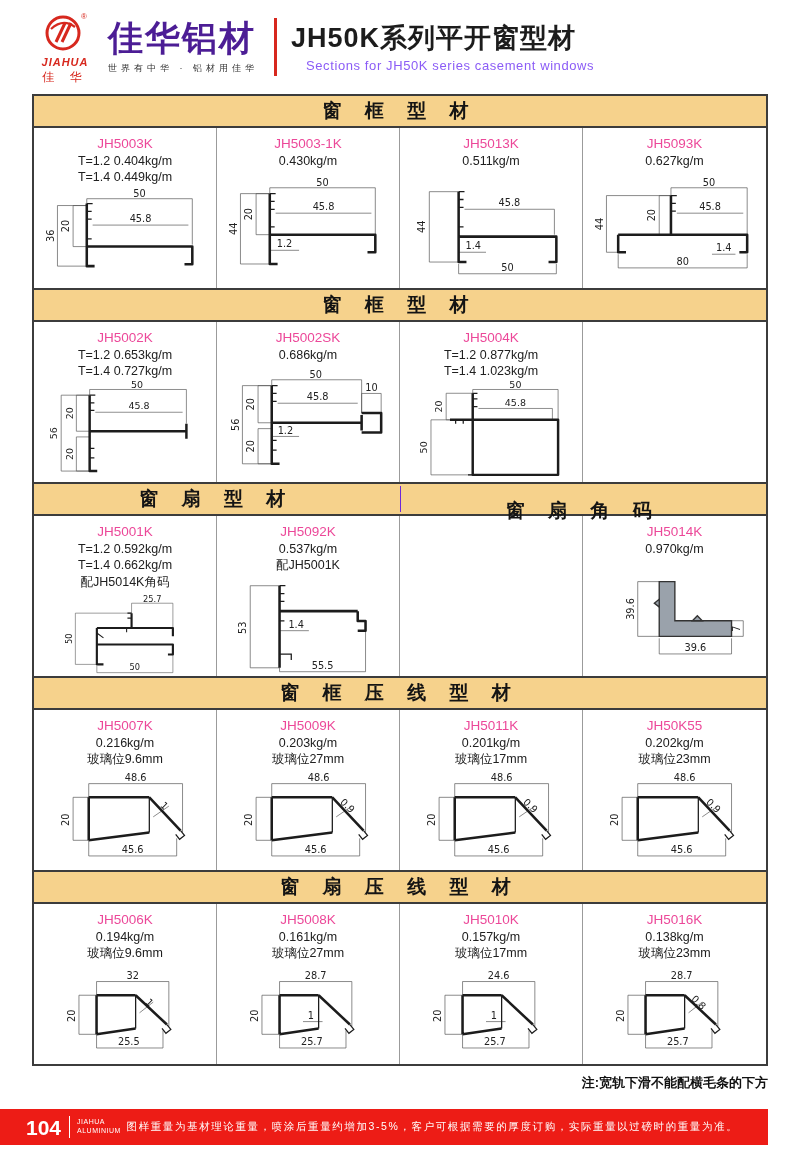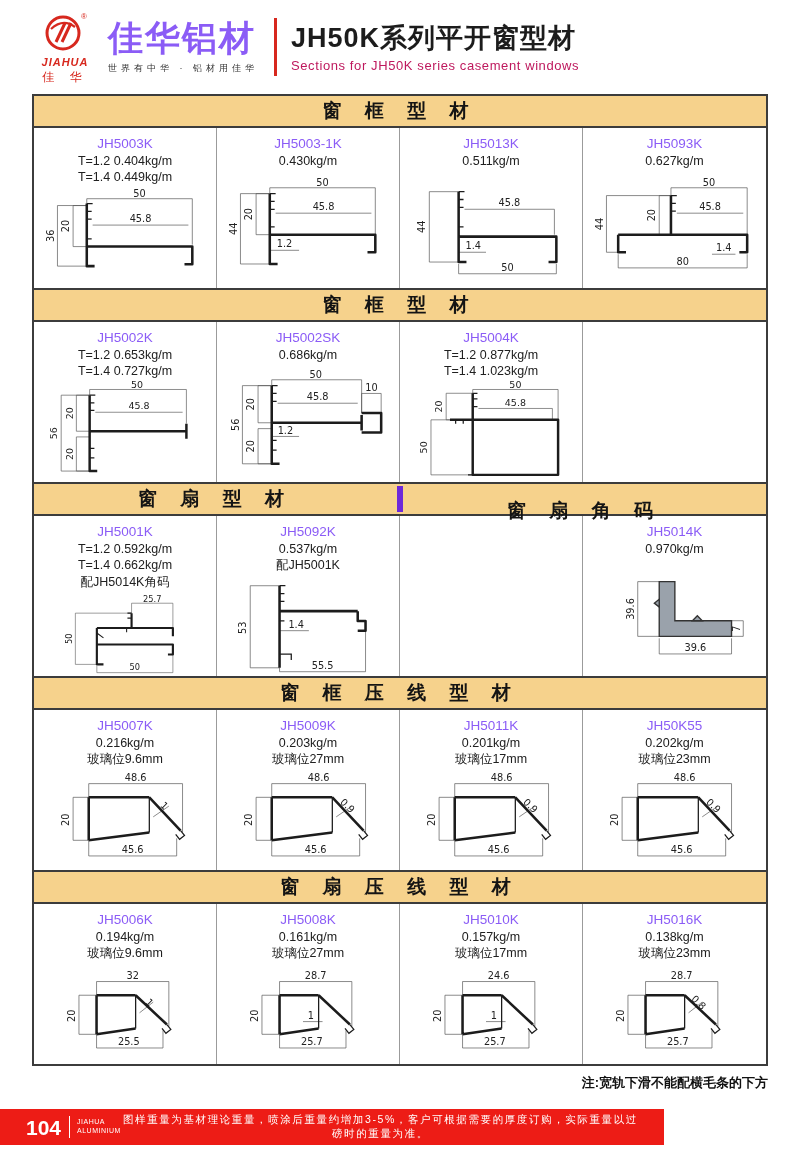--- a/index.html
+++ b/index.html
@@ -7,50 +7,50 @@
     width:800px;height:1167px;overflow:hidden;background:#ffffff;
     font-family:"Liberation Sans","DejaVu Sans",sans-serif;color:#222;
     position:relative;
   }
   
   .header{display:flex;align-items:center;padding:14px 0 6px 26px;height:86px;box-sizing:border-box;}
   .logo-block{display:flex;flex-direction:column;align-items:center;width:78px;}
   .logo-jiahua{color:#d7281e;font-size:11px;font-weight:bold;letter-spacing:1px;line-height:1;margin-top:1px;font-style:italic;}
   .logo-cn{color:#d7281e;font-size:12px;font-weight:normal;letter-spacing:6px;line-height:1.2;margin-top:2px;}
   .brand-block{margin-left:4px;}
-  .brand-name{font-size:35px;font-weight:bold;color:#8b5cf6;letter-spacing:2px;line-height:1.1;}
+  .brand-name{font-size:35px;font-weight:bold;color:#4c1d95;letter-spacing:2px;line-height:1.1;}
   .brand-tagline{font-size:9px;color:#333;letter-spacing:4px;margin-top:4px;}
   .hdr-divider{width:3px;height:58px;background:#d7281e;margin:0 14px 0 16px;}
   .title-block{padding-top:2px;}
   .page-title{font-size:27px;font-weight:bold;color:#1c1c1c;letter-spacing:1px;line-height:1.15;}
-  .page-subtitle{font-size:13px;color:#be185d;letter-spacing:0.6px;margin-top:3px;}
+  .page-subtitle{font-size:13px;color:#8b5cf6;letter-spacing:0.6px;margin-top:3px;margin-left:15px;}
   
   .catalog{margin:8px 32px 0 32px;border:2px solid #3c3c3c;}
   .band{background:#f6d28c;border-top:2px solid #3c3c3c;border-bottom:2px solid #3c3c3c;
         height:30px;display:flex;align-items:center;}
   .band:first-child{border-top:none;}
   .band-title{flex:1;text-align:center;font-size:19px;font-weight:bold;color:#141414;letter-spacing:9px;}
-  .band-left{width:75%;border-right:6px solid #6d28d9;box-sizing:border-box;}
+  .band-left{width:75%;border-right:1px solid #6d28d9;box-sizing:border-box;}
   .band-right{width:25%;margin-top:24px;}
   .row{display:flex;height:160px;}
   .cell{width:25%;box-sizing:border-box;border-right:1px solid #9b9b9b;display:flex;flex-direction:column;
         align-items:center;padding-top:7px;text-align:center;}
   .cell:last-child{border-right:none;}
-  .code{font-size:13.5px;color:#8b5cf6;line-height:1.3;}
+  .code{font-size:13.5px;color:#ec4899;line-height:1.3;}
   .spec{font-size:12.5px;color:#202020;line-height:1.32;}
   .drawwrap{flex:1;display:flex;align-items:center;min-height:0;width:100%;overflow:hidden;}
   svg.draw{width:172px;max-height:100%;}
   .p{fill:none;stroke:#1c1c1c;stroke-width:2.6;stroke-linejoin:round;}
   .q{fill:none;stroke:#1c1c1c;stroke-width:1.3;}
   .d{fill:none;stroke:#555;stroke-width:0.7;}
   .t{font-family:"DejaVu Sans",sans-serif;font-size:10px;fill:#222;}
   .s{fill:#9aa2ab;stroke:#333;stroke-width:1.4;}
   
   .note{margin:8px 32px 0 32px;text-align:right;font-size:13px;font-weight:bold;color:#111;}
-  .footer-bar{position:absolute;left:0;bottom:22px;width:664px;height:36px;background:#ed1c16;
+  .footer-bar{position:absolute;left:0;bottom:22px;width:768px;height:36px;background:#ed1c16;
               display:flex;align-items:center;color:#fff;}
   .pageno{font-size:21px;font-weight:bold;margin-left:26px;line-height:1;}
   .foot-sep{width:1px;height:22px;background:#fff;margin:0 7px 0 8px;}
   .foot-brand{font-size:7px;line-height:1.25;letter-spacing:0.5px;}
   .disclaimer{flex:1;text-align:center;font-size:10.5px;letter-spacing:1.6px;padding-right:24px;}
 </style>
 </head>
 <body>
 
 <div class="header">

